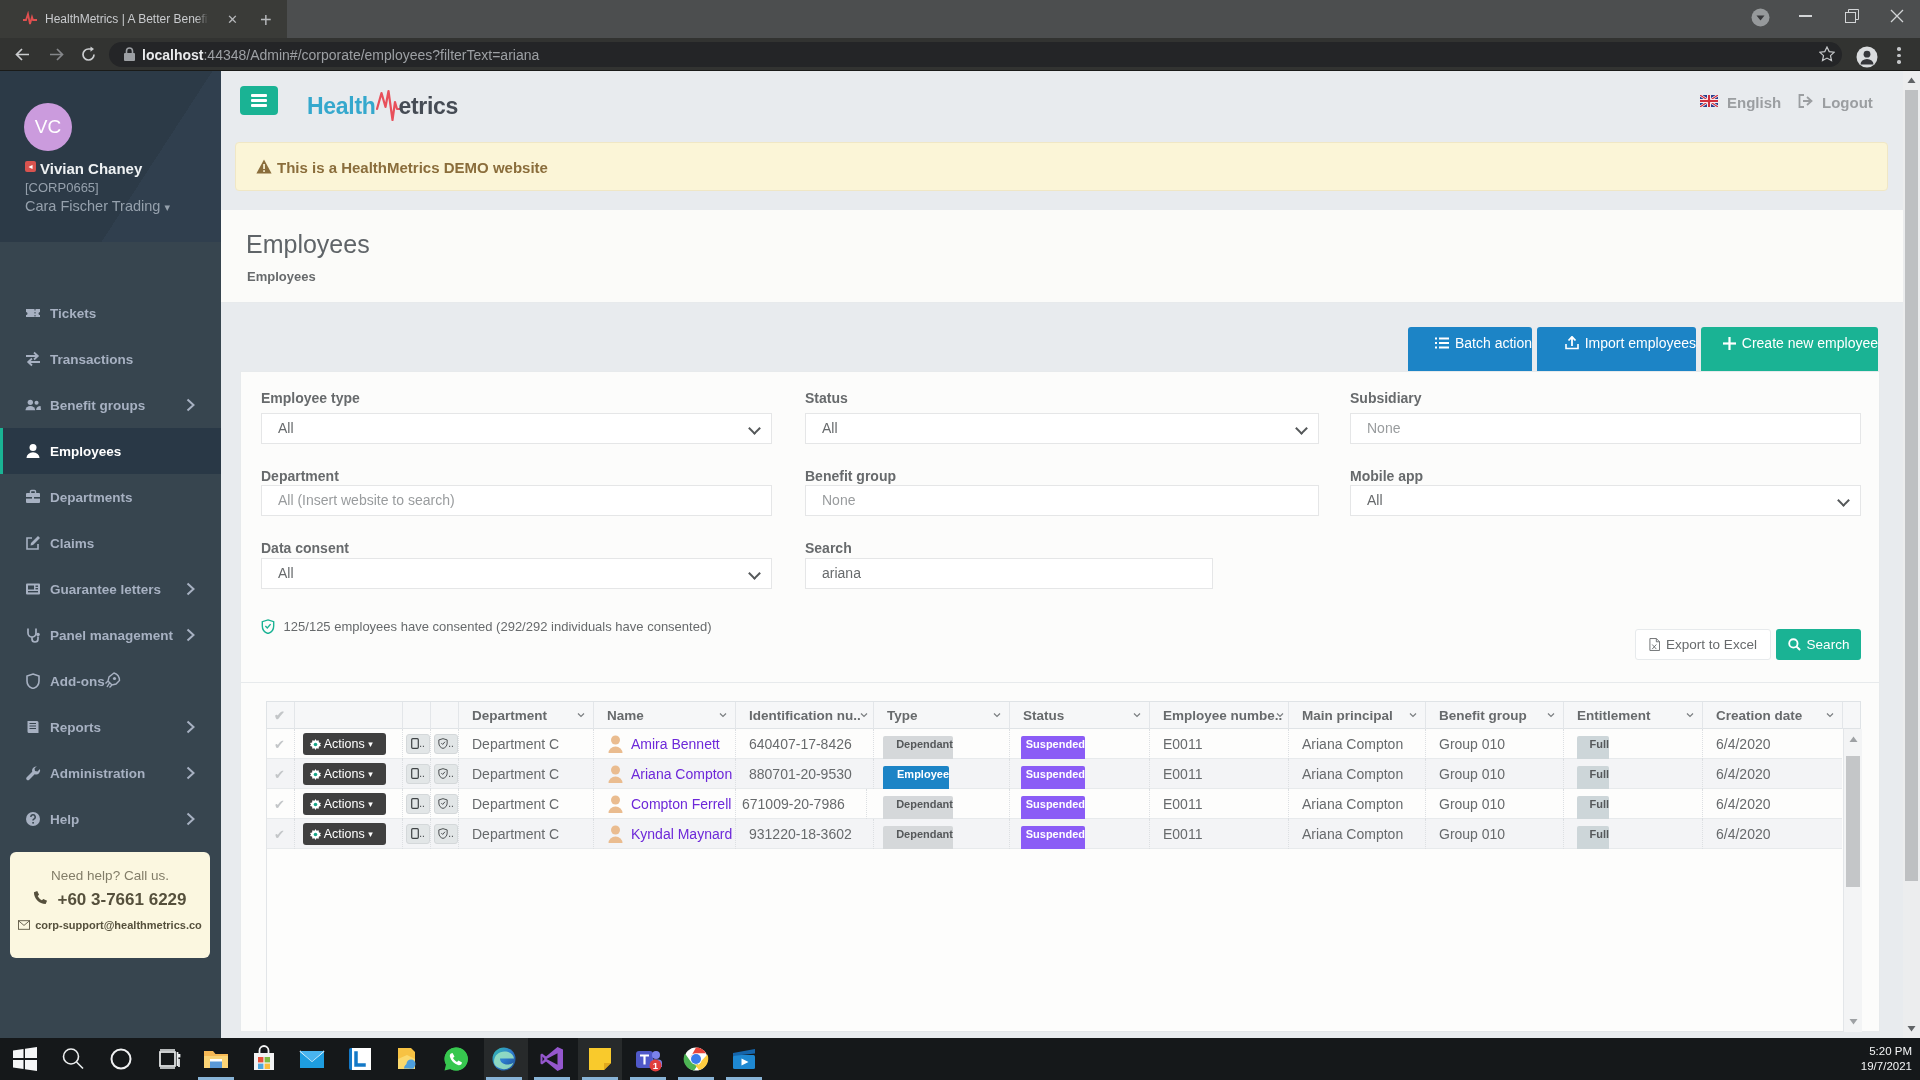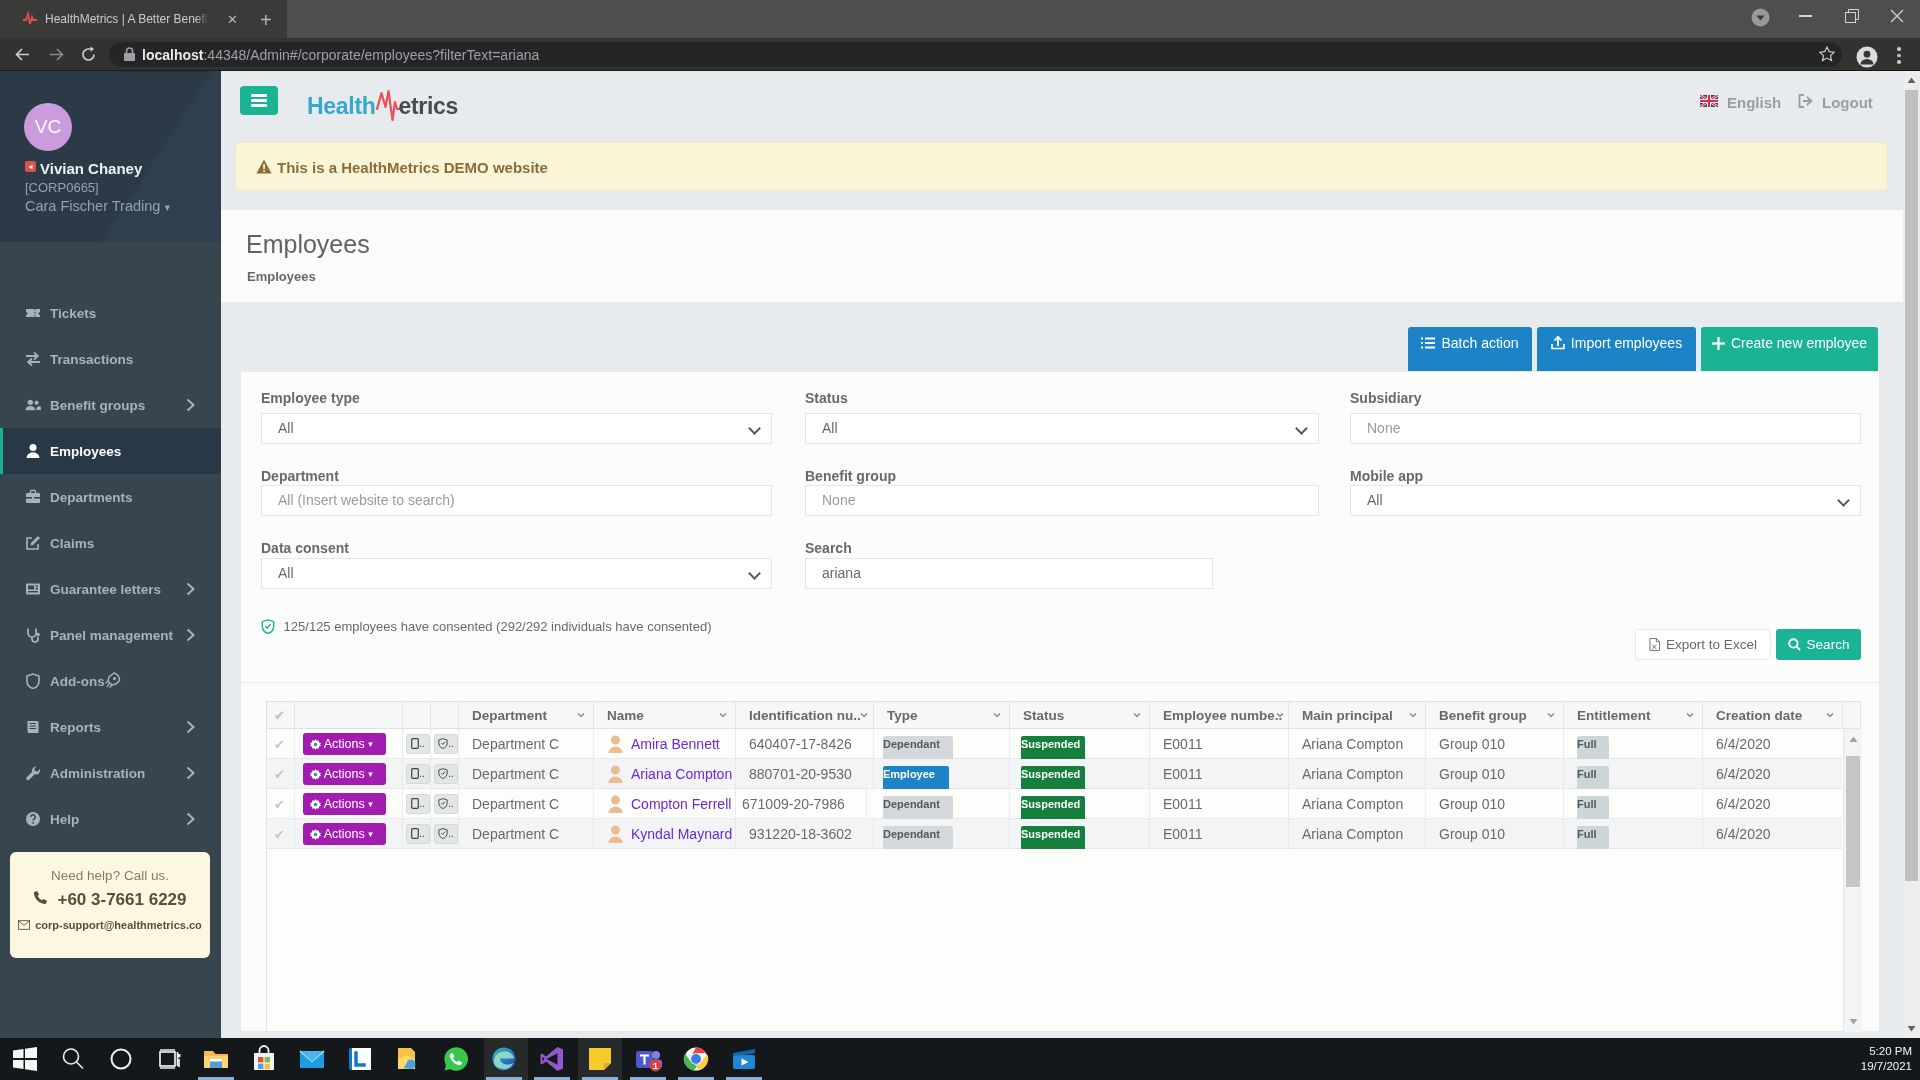--- a/index.html
+++ b/index.html
@@ -45,21 +45,21 @@
 #hamb { position:absolute; left:19px; top:15px; width:38px; height:29px; background:#1ab394; border-radius:4px; }
 #hamb i { position:absolute; left:11px; width:16px; height:2.5px; background:#fff; border-radius:1px; }
 #logo { position:absolute; left:86px; top:18px; font-size:23px; font-weight:bold; letter-spacing:-0.3px; }
 #lang { position:absolute; left:1506px; top:23px; color:#9b9ea1; font-size:15px; font-weight:bold; }
 #logout { position:absolute; left:1601px; top:23px; color:#9b9ea1; font-size:15px; font-weight:bold; }
 #banner { position:absolute; left:14px; top:71px; width:1653px; height:49px; background:#fbf5d7; border:1px solid #f0e7c5; border-radius:4px; }
 #banner .tx { position:absolute; left:41px; top:16px; font-size:15px; font-weight:bold; color:#8a6d3b; }
 #whiteband { position:absolute; left:0; top:139px; width:1682px; height:93px; background:#fbfbf9; border-bottom:1px solid #e7eaec; }
 #whiteband h1 { position:absolute; left:25px; top:20px; font-size:25px; font-weight:400; color:#5f6468; }
 #whiteband .crumb { position:absolute; left:26px; top:59px; font-size:13px; font-weight:bold; color:#676a6c; }
-.topbtn { position:absolute; top:256px; height:50px; border-radius:3px; color:#fff; font-size:14px; text-align:center; line-height:33px; }
+.topbtn { position:absolute; top:256px; height:50px; border-radius:3px; color:#fff; font-size:14px; text-align:right; line-height:33px; }
 .blue { background:#1c84c6; }
 .green { background:#1ab394; }
 
 
 #formcard { position:absolute; left:19px; top:300px; width:1640px; height:312px; background:#fcfcfb; border:1px solid #e7eaec; }
 .flabel { position:absolute; font-size:14px; font-weight:bold; color:#676a6c; }
 .finput { position:absolute; height:31px; border:1px solid #e5e6e7; background:#fff; font-size:14px; color:#676a6c; line-height:29px; padding-left:16px; }
 .finput.ph { color:#999c9e; }
 .fsel::after { content:""; position:absolute; right:12px; top:10px; width:7px; height:7px; border-right:2px solid #55585a; border-bottom:2px solid #55585a; transform:rotate(45deg); }
 #consent { position:absolute; left:20px; top:247px; font-size:13px; color:#676a6c; }
@@ -69,25 +69,25 @@
 
 #tablecard { position:absolute; left:19px; top:612px; width:1640px; height:349px; background:#fcfcfb; border:1px solid #e7eaec; border-top:none; }
 #grid { position:absolute; left:25px; top:18px; width:1595px; }
 #ghead { position:absolute; left:0; top:0; width:1595px; height:28px; background:#f6f7f8; border:1px solid #dfe3e6; }
 #gbody { position:absolute; left:0; top:28px; width:1595px; height:303px; background:#fdfdfc; border:1px solid #e2e5e8; border-top:none; }
 .hcell { position:absolute; top:0; height:28px; font-size:13.5px; font-weight:bold; color:#676a6c; line-height:28px; border-right:1px solid #e3e6e9; padding-left:13px; white-space:nowrap; overflow:hidden; }
 .hcaret { position:absolute; top:9px; width:8px; height:8px; }
 .grow { position:absolute; left:0; width:1575px; height:30px; border-bottom:1px solid #e7eaec; }
 .grow.alt { background:#f3f4f6; }
 .gcell { position:absolute; top:0; height:30px; border-right:1px dotted #dcdfe2; font-size:14px; color:#676a6c; line-height:30px; padding-left:13px; white-space:nowrap; overflow:hidden; }
-.badge { position:absolute; top:7px; height:26px; border-radius:2px; font-size:11px; font-weight:bold; text-align:left; line-height:16px; }
+.badge { position:absolute; top:7px; height:26px; border-radius:2px; font-size:11px; font-weight:bold; text-align:right; line-height:16px; }
 .badge.gray { background:#d5d8da; color:#55585a; }
 .badge.bblue { background:#1c84c6; color:#fff; }
-.badge.orange { background:#15803d; color:#fff; width:64px; }
-.actbtn { position:absolute; left:8px; top:4px; width:83px; height:22px; background:#a21caf; border-radius:3px; color:#fff; font-size:12.5px; line-height:22px; }
+.badge.orange { background:#8b5cf6; color:#fff; width:64px; }
+.actbtn { position:absolute; left:8px; top:4px; width:83px; height:22px; background:#404040; border-radius:3px; color:#fff; font-size:12.5px; line-height:22px; }
 .minibtn { position:absolute; top:5px; width:24px; height:20px; background:#e2e6e7; border:1px solid #d4d8da; border-radius:3px; color:#3f4345; font-size:10px; line-height:18px; text-align:center; }
 .namelink { color:#6d28d9; }
 .check { color:#c3c6c8; font-size:13px; }
 
 
 #pgsb { position:absolute; left:1903px; top:71px; width:17px; height:967px; background:#ecedee; }
 #pgsb .thumb { position:absolute; left:2px; top:19px; width:13px; height:791px; background:#bec0c2; }
 
 
 #taskbar { position:absolute; left:0; top:1038px; width:1920px; height:42px; background:#15181a; }

